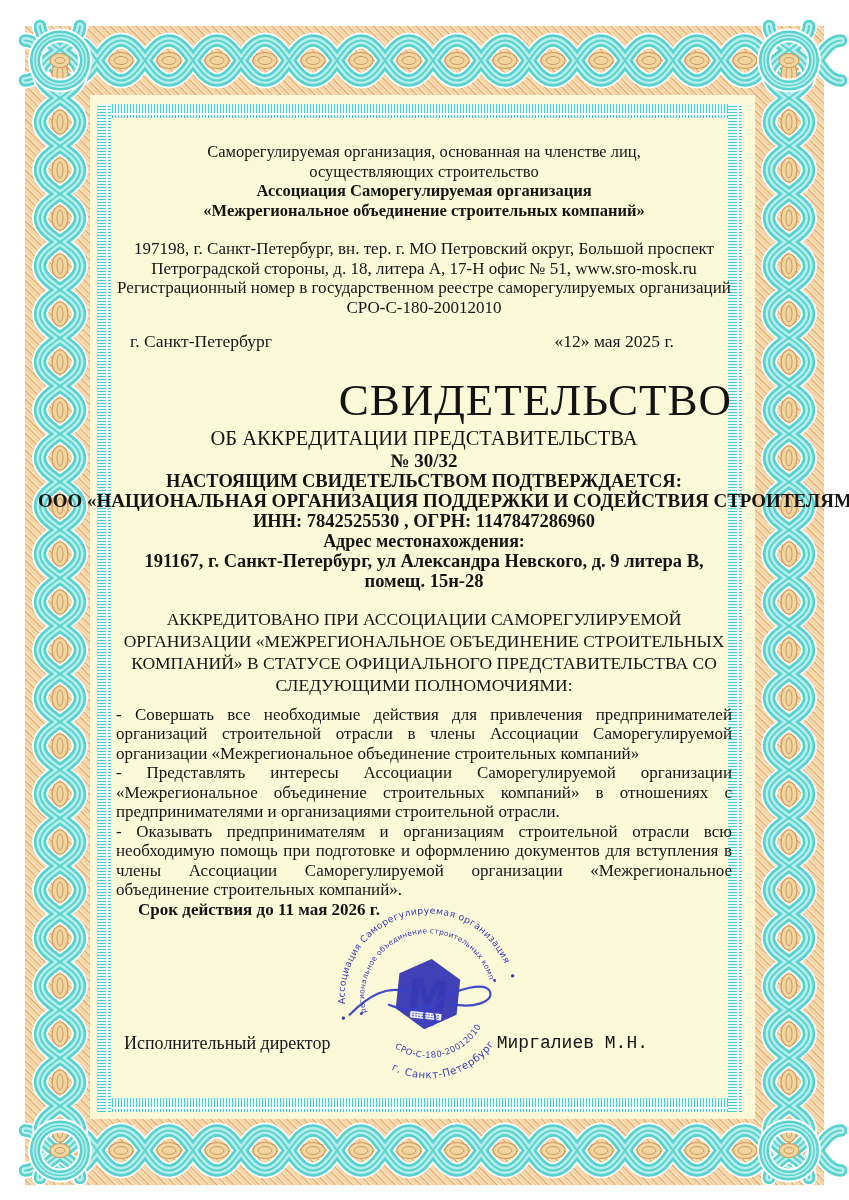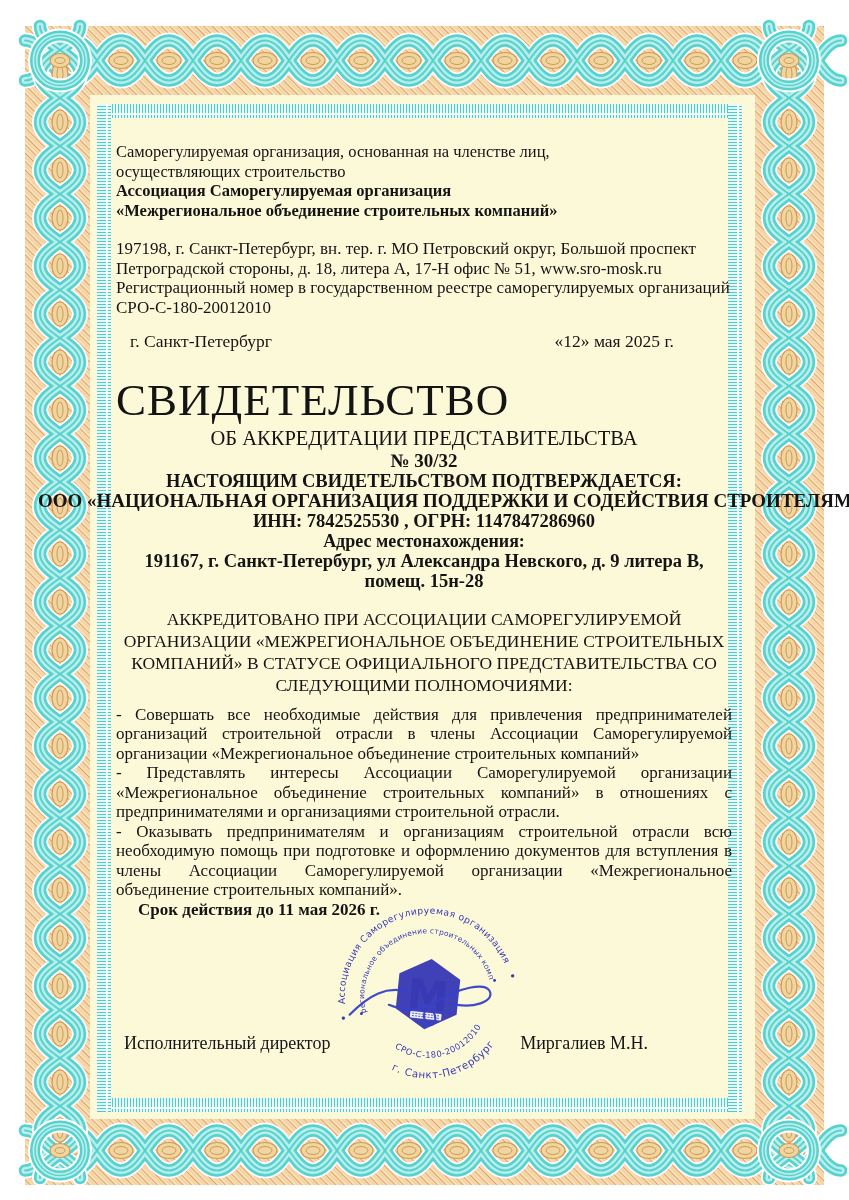--- a/index.html
+++ b/index.html
@@ -10,42 +10,42 @@
   .strip{position:absolute;}
   .strip.h{height:14px;left:97px;right:107px;background:
     linear-gradient(rgba(0,0,0,0) 0 9px,rgba(255,255,255,.85) 9px 11px,rgba(0,0,0,0) 11px),
     repeating-linear-gradient(90deg,#4fccc8 0 1px,#e7faf8 1px 3px);}
   .strip.v{width:14px;top:104px;bottom:88px;background:
     linear-gradient(90deg,rgba(0,0,0,0) 0 9px,rgba(255,255,255,.85) 9px 11px,rgba(0,0,0,0) 11px),
     repeating-linear-gradient(0deg,#4fccc8 0 1px,#e7faf8 1px 3px);}
   .strip.t{top:104px}.strip.b{bottom:88px}.strip.l{left:97px}.strip.r{right:107px}
 
   .content{position:absolute;left:116px;top:122px;width:616px;font-size:17px;line-height:19.5px;}
-  .center{}
+  .center{text-align:center}
   .pre{white-space:pre-line}
   .header-block{margin-top:20px;font-size:16.5px;}
   .assoc{font-weight:bold;}
   .address-block{margin-top:19px;font-size:17px;}
   .city-date{display:flex;justify-content:space-between;margin-top:15px;padding:0 58px 0 14px;font-size:17.5px;}
-  .cert-title{margin-top:22px;text-align:left;font-size:45px;line-height:52px;letter-spacing:1px;}
+  .cert-title{margin-top:22px;text-align:right;font-size:45px;line-height:52px;letter-spacing:1px;}
   .cert-subtitle{text-align:center;font-size:20.5px;line-height:25px;}
   .bold-lines div{text-align:center;font-weight:bold;line-height:20px;}
   .l-number{font-size:19px;}
   .l-confirm{font-size:18.5px;}
   .l-org{font-size:19px;white-space:nowrap;margin:0 -78px;}
   .l-inn{font-size:18.5px;}
   .l-label{font-size:18px;}
   .l-addr{font-size:18.5px;}
   .l-337{font-size:18px;}
   .accred{margin-top:17px;text-align:center;font-weight:normal;font-size:17.5px;line-height:22px;white-space:pre-line;}
   .powers{margin-top:9px;}
   .powers p{margin:0;text-align:justify;}
   .validity{font-weight:bold;text-indent:22px;}
   .footer-row{position:absolute;left:116px;width:616px;top:1033px;display:flex;justify-content:space-between;font-size:18px;}
-  .footer-row .name{padding-right:84px;}
+  .footer-row .name{padding-right:84px;font-family:Liberation Mono, monospace;}
   .footer-row .pos{padding-left:8px;}
   .seal{position:absolute;left:330px;top:899px;width:196px;height:196px;opacity:.93;}
   .seal text{font-family:"DejaVu Sans","Liberation Sans",sans-serif;fill:#2a2bb2;}
 </style>
 </head>
 <body>
 
 <svg id="border-svg" width="849" height="1200" viewBox="0 0 849 1200">
   <defs>
     <pattern id="hatch" width="6" height="6" patternUnits="userSpaceOnUse" patternTransform="rotate(45)">

